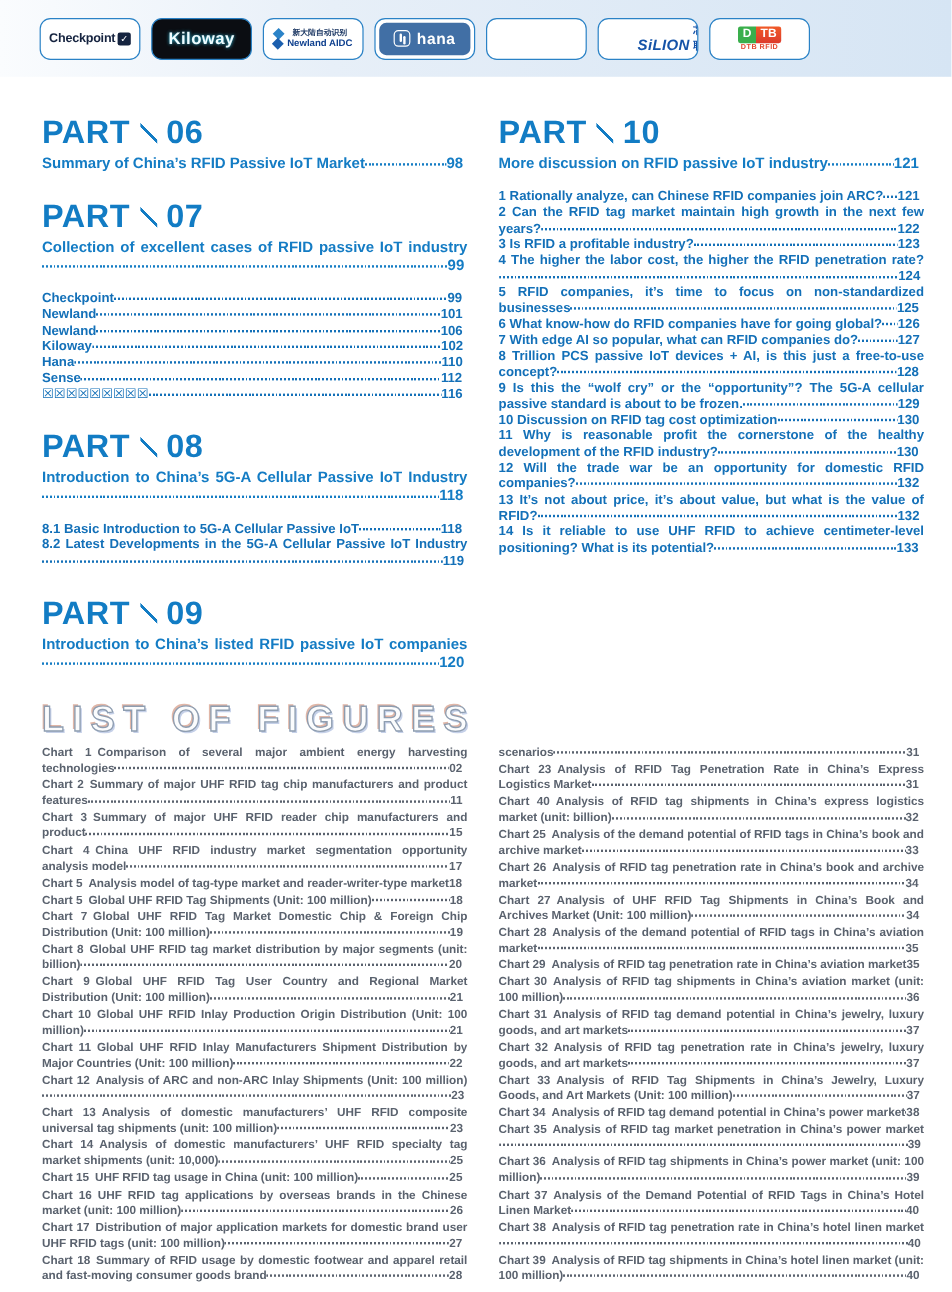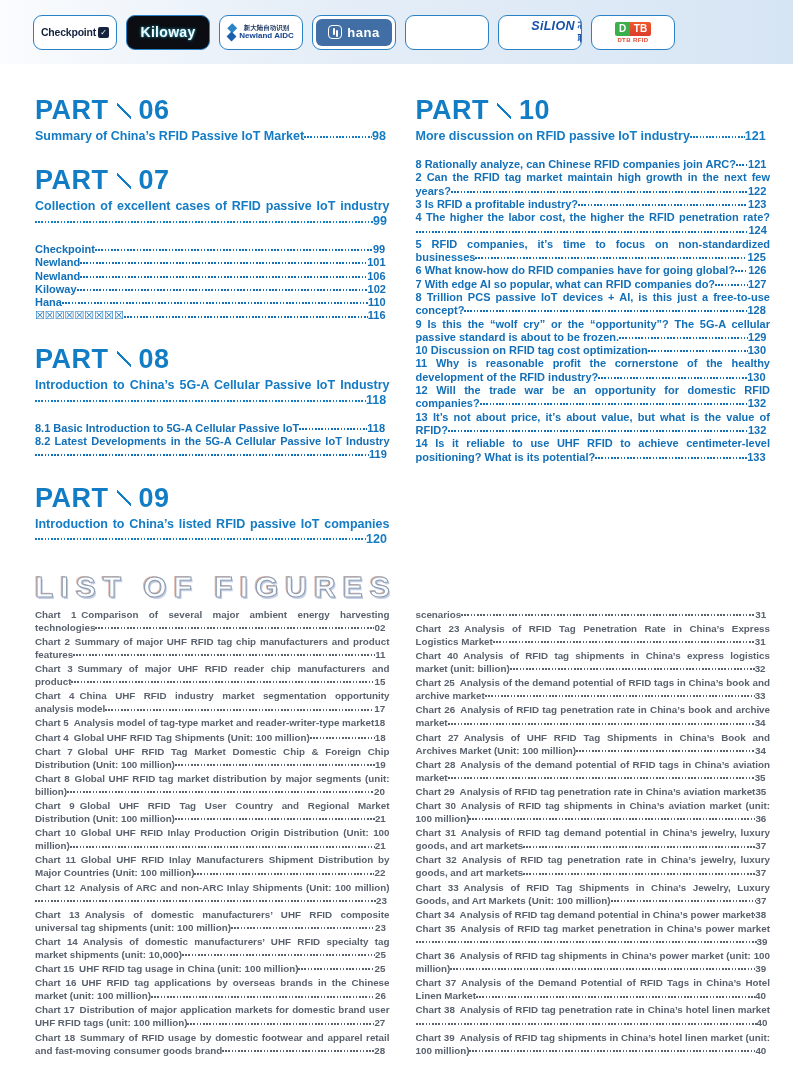--- a/index.html
+++ b/index.html
@@ -37,21 +37,21 @@
   .hana-icon { width:14px; height:14px; border:1.5px solid #fff; border-radius:4px; position:relative; }
   .hana-icon::before { content:""; position:absolute; left:4px; top:2px; width:2px; height:7px; background:#fff; border-radius:1px; }
   .hana-icon::after { content:""; position:absolute; left:7px; top:4px; width:2px; height:7px; background:#fff; border-radius:1px; }
   .hana-text { color:#fff; font-weight:700; font-size:13px; letter-spacing:0.5px; }
   .sense-grid { display:grid; grid-template-columns:auto auto; column-gap:3px; row-gap:1px; align-items:center;gap:48px; }
   .sense-tri { width:0; height:0; border-left:6px solid transparent; border-right:6px solid transparent;
     border-bottom:10px solid #d3281c; justify-self:center; }
   .sense-cn { font-size:9px; font-weight:800; color:#1c1c1c; letter-spacing:1px; }
   .sense-line2 { grid-column:1 / span 2; font-size:5.5px; color:#333; white-space:nowrap; }
   .sense-brand { color:#d3281c; font-style:italic; font-weight:800; font-size:6.5px; letter-spacing:0.3px; }
-  .silion-row { display:flex; align-items:flex-start; gap:3px;margin-left:38px; }
+  .silion-row { display:flex; align-items:flex-end; gap:3px;margin-left:38px; }
   .silion-brand { color:#1553a8; font-weight:800; font-style:italic; font-size:12.5px; letter-spacing:0.3px; }
   .silion-cn { color:#1553a8; font-weight:800; font-size:9px; }
   .dtb-col { display:flex; flex-direction:column; align-items:center; gap:1px; }
   .dtb-blocks { display:flex; }
   .dtb-d { width:15px; height:14px; background:#3aaf4c; color:#fff; font-weight:800; font-size:10px;
     display:flex; align-items:center; justify-content:center; border-radius:2px 0 0 2px; }
   .dtb-tb { width:21px; height:14px; background:linear-gradient(180deg,#f05a28,#dd3b2c); color:#fff;
     font-weight:800; font-size:10px; display:flex; align-items:center; justify-content:center; border-radius:0 2px 2px 0; }
   .dtb-sub { font-size:6px; font-weight:800; color:#e2492f; letter-spacing:0.4px; }
 
@@ -157,20 +157,21 @@
   <div class="entry item"><span class="txt">Checkpoint</span><span class="dots" style="width: 278px;"></span><span class="pg">99</span></div>
 
   <div class="entry item"><span class="txt">Newland</span><span class="dots" style="width: 287px;"></span><span class="pg">101</span></div>
 
   <div class="entry item"><span class="txt">Newland</span><span class="dots" style="width: 287px;"></span><span class="pg">106</span></div>
 
   <div class="entry item"><span class="txt">Kiloway</span><span class="dots" style="width: 291px;"></span><span class="pg">102</span></div>
 
   <div class="entry item"><span class="txt">Hana</span><span class="dots" style="width: 306px;"></span><span class="pg">110</span></div>
 
+  <div class="entry item"><span class="txt">Sense</span><span class="dots" style="width: 300px;"></span><span class="pg">112</span></div>
 
   <div class="entry item"><span class="txt">☒☒☒☒☒☒☒☒☒</span><span class="dots" style="width: 244px;"></span><span class="pg">116</span></div>
 </div>
   </section>
 
   <section class="part">
     <h2 class="part-h">
           <span class="ph-word">PART</span>
           <span class="diag"></span>
           <span class="ph-num">08</span>
@@ -195,21 +196,21 @@
 </div>
     <div class="col">
   <section class="part">
     <h2 class="part-h">
           <span class="ph-word">PART</span>
           <span class="diag"></span>
           <span class="ph-num">10</span>
         </h2>
     <div class="part-title entry"><span class="txt">More discussion on RFID passive IoT industry</span><span class="dots" style="width: 55px;"></span><span class="pg">121</span></div>
     <div class="part-items">
-  <div class="entry item"><span class="txt">8 Rationally analyze, can Chinese RFID companies join ARC?</span><span class="dots" style="width: 12px;"></span><span class="pg">121</span></div>
+  <div class="entry item"><span class="txt">1 Rationally analyze, can Chinese RFID companies join ARC?</span><span class="dots" style="width: 12px;"></span><span class="pg">121</span></div>
 
   <div class="entry item"><span class="txt">2 Can the RFID tag market maintain high growth in the next few years?</span><span class="dots" style="width: 297px;"></span><span class="pg">122</span></div>
 
   <div class="entry item"><span class="txt">3 Is RFID a profitable industry?</span><span class="dots" style="width: 170px;"></span><span class="pg">123</span></div>
 
   <div class="entry item"><span class="txt">4 The higher the labor cost, the higher the RFID penetration rate?</span><span class="dots" style="width: 333px;"></span><span class="pg">124</span></div>
 
   <div class="entry item"><span class="txt">5 RFID companies, it’s time to focus on non-standardized businesses</span><span class="dots" style="width: 272px;"></span><span class="pg">125</span></div>
 
   <div class="entry item"><span class="txt">6 What know-how do RFID companies have for going global?</span><span class="dots" style="width: 13px;"></span><span class="pg">126</span></div>
@@ -241,21 +242,21 @@
   <div class="entry fig"><span class="txt">Chart 1 Comparison of several major ambient energy harvesting technologies</span><span class="dots" style="width: 279px;"></span><span class="pg">02</span></div>
 
   <div class="entry fig"><span class="txt">Chart 2 Summary of major UHF RFID tag chip manufacturers and product features</span><span class="dots" style="width: 302px;"></span><span class="pg">11</span></div>
 
   <div class="entry fig"><span class="txt">Chart 3 Summary of major UHF RFID reader chip manufacturers and product</span><span class="dots" style="width: 303px;"></span><span class="pg">15</span></div>
 
   <div class="entry fig"><span class="txt">Chart 4 China UHF RFID industry market segmentation opportunity analysis model</span><span class="dots" style="width: 269px;"></span><span class="pg">17</span></div>
 
   <div class="entry fig"><span class="txt">Chart 5 Analysis model of tag-type market and reader-writer-type market</span><span class="dots" style="width: 0px;"></span><span class="pg">18</span></div>
 
-  <div class="entry fig"><span class="txt">Chart 4 Global UHF RFID Tag Shipments (Unit: 100 million)</span><span class="dots" style="width: 65px;"></span><span class="pg">18</span></div>
+  <div class="entry fig"><span class="txt">Chart 5 Global UHF RFID Tag Shipments (Unit: 100 million)</span><span class="dots" style="width: 65px;"></span><span class="pg">18</span></div>
 
   <div class="entry fig"><span class="txt">Chart 7 Global UHF RFID Tag Market Domestic Chip &amp; Foreign Chip Distribution (Unit: 100 million)</span><span class="dots" style="width: 200px;"></span><span class="pg">19</span></div>
 
   <div class="entry fig"><span class="txt">Chart 8 Global UHF RFID tag market distribution by major segments (unit: billion)</span><span class="dots" style="width: 307px;"></span><span class="pg">20</span></div>
 
   <div class="entry fig"><span class="txt">Chart 9 Global UHF RFID Tag User Country and Regional Market Distribution (Unit: 100 million)</span><span class="dots" style="width: 200px;"></span><span class="pg">21</span></div>
 
   <div class="entry fig"><span class="txt">Chart 10 Global UHF RFID Inlay Production Origin Distribution (Unit: 100 million)</span><span class="dots" style="width: 305px;"></span><span class="pg">21</span></div>
 
   <div class="entry fig"><span class="txt">Chart 11 Global UHF RFID Inlay Manufacturers Shipment Distribution by Major Countries (Unit: 100 million)</span><span class="dots" style="width: 180px;"></span><span class="pg">22</span></div>

